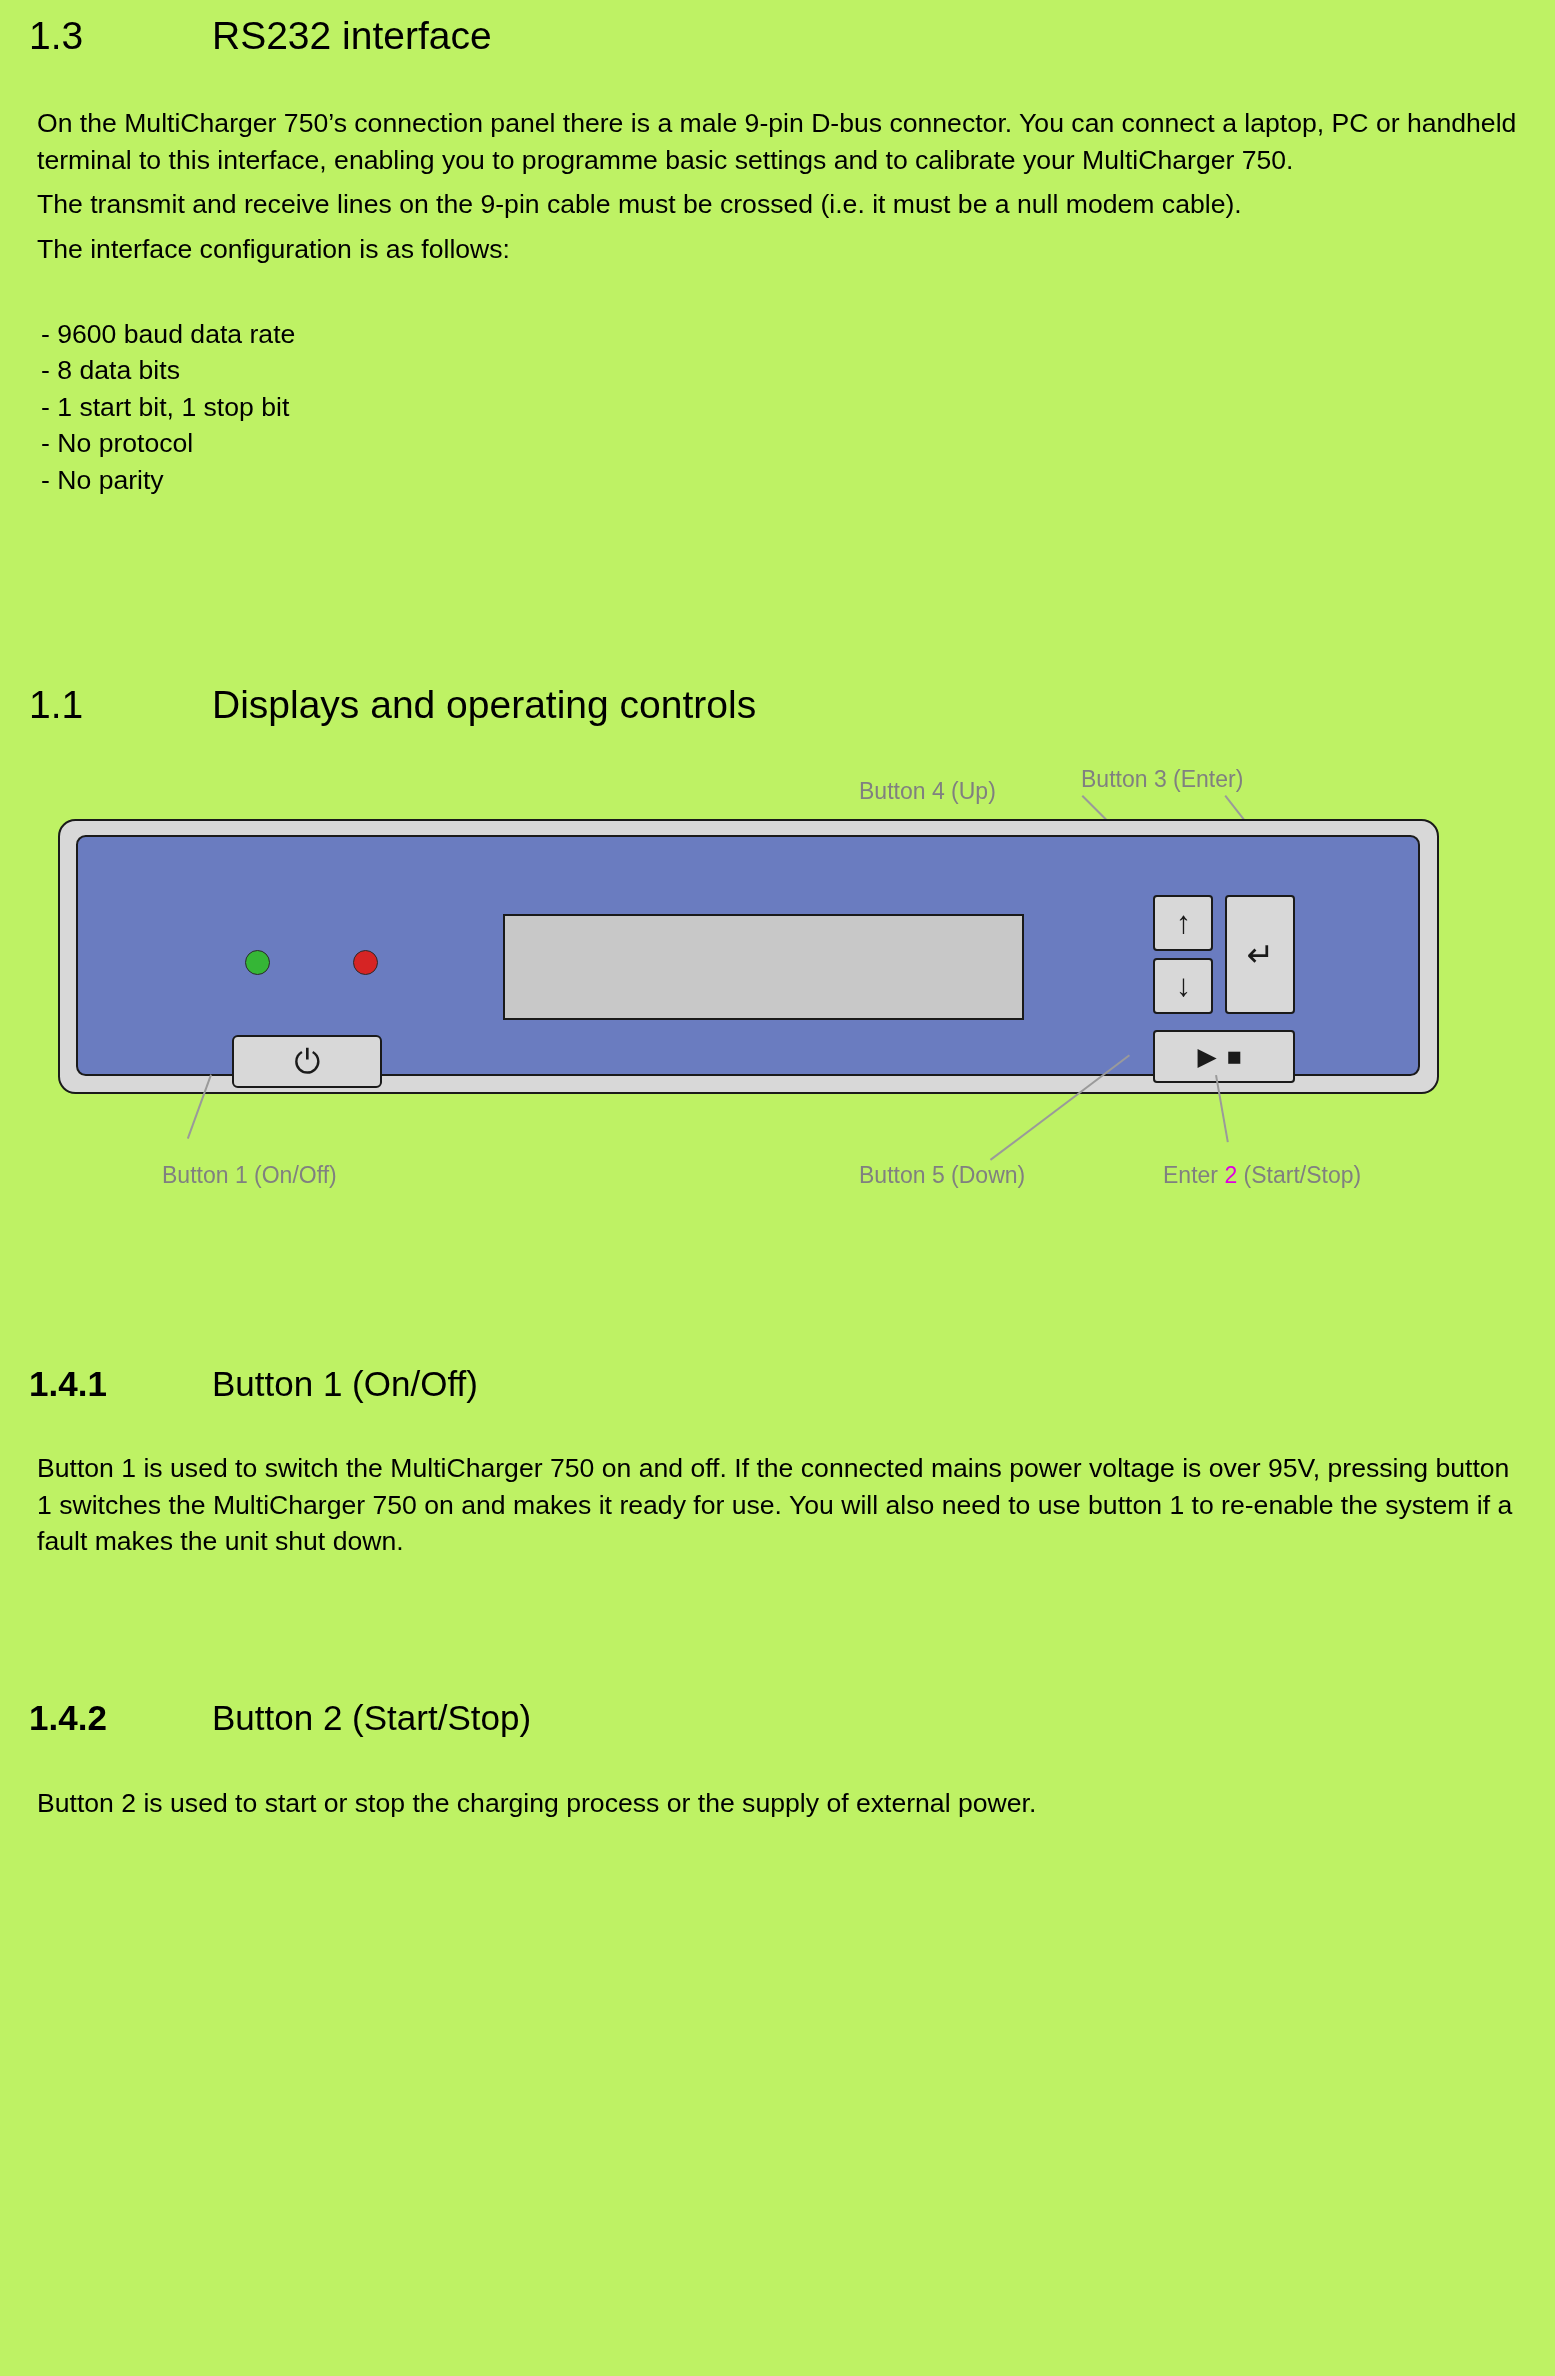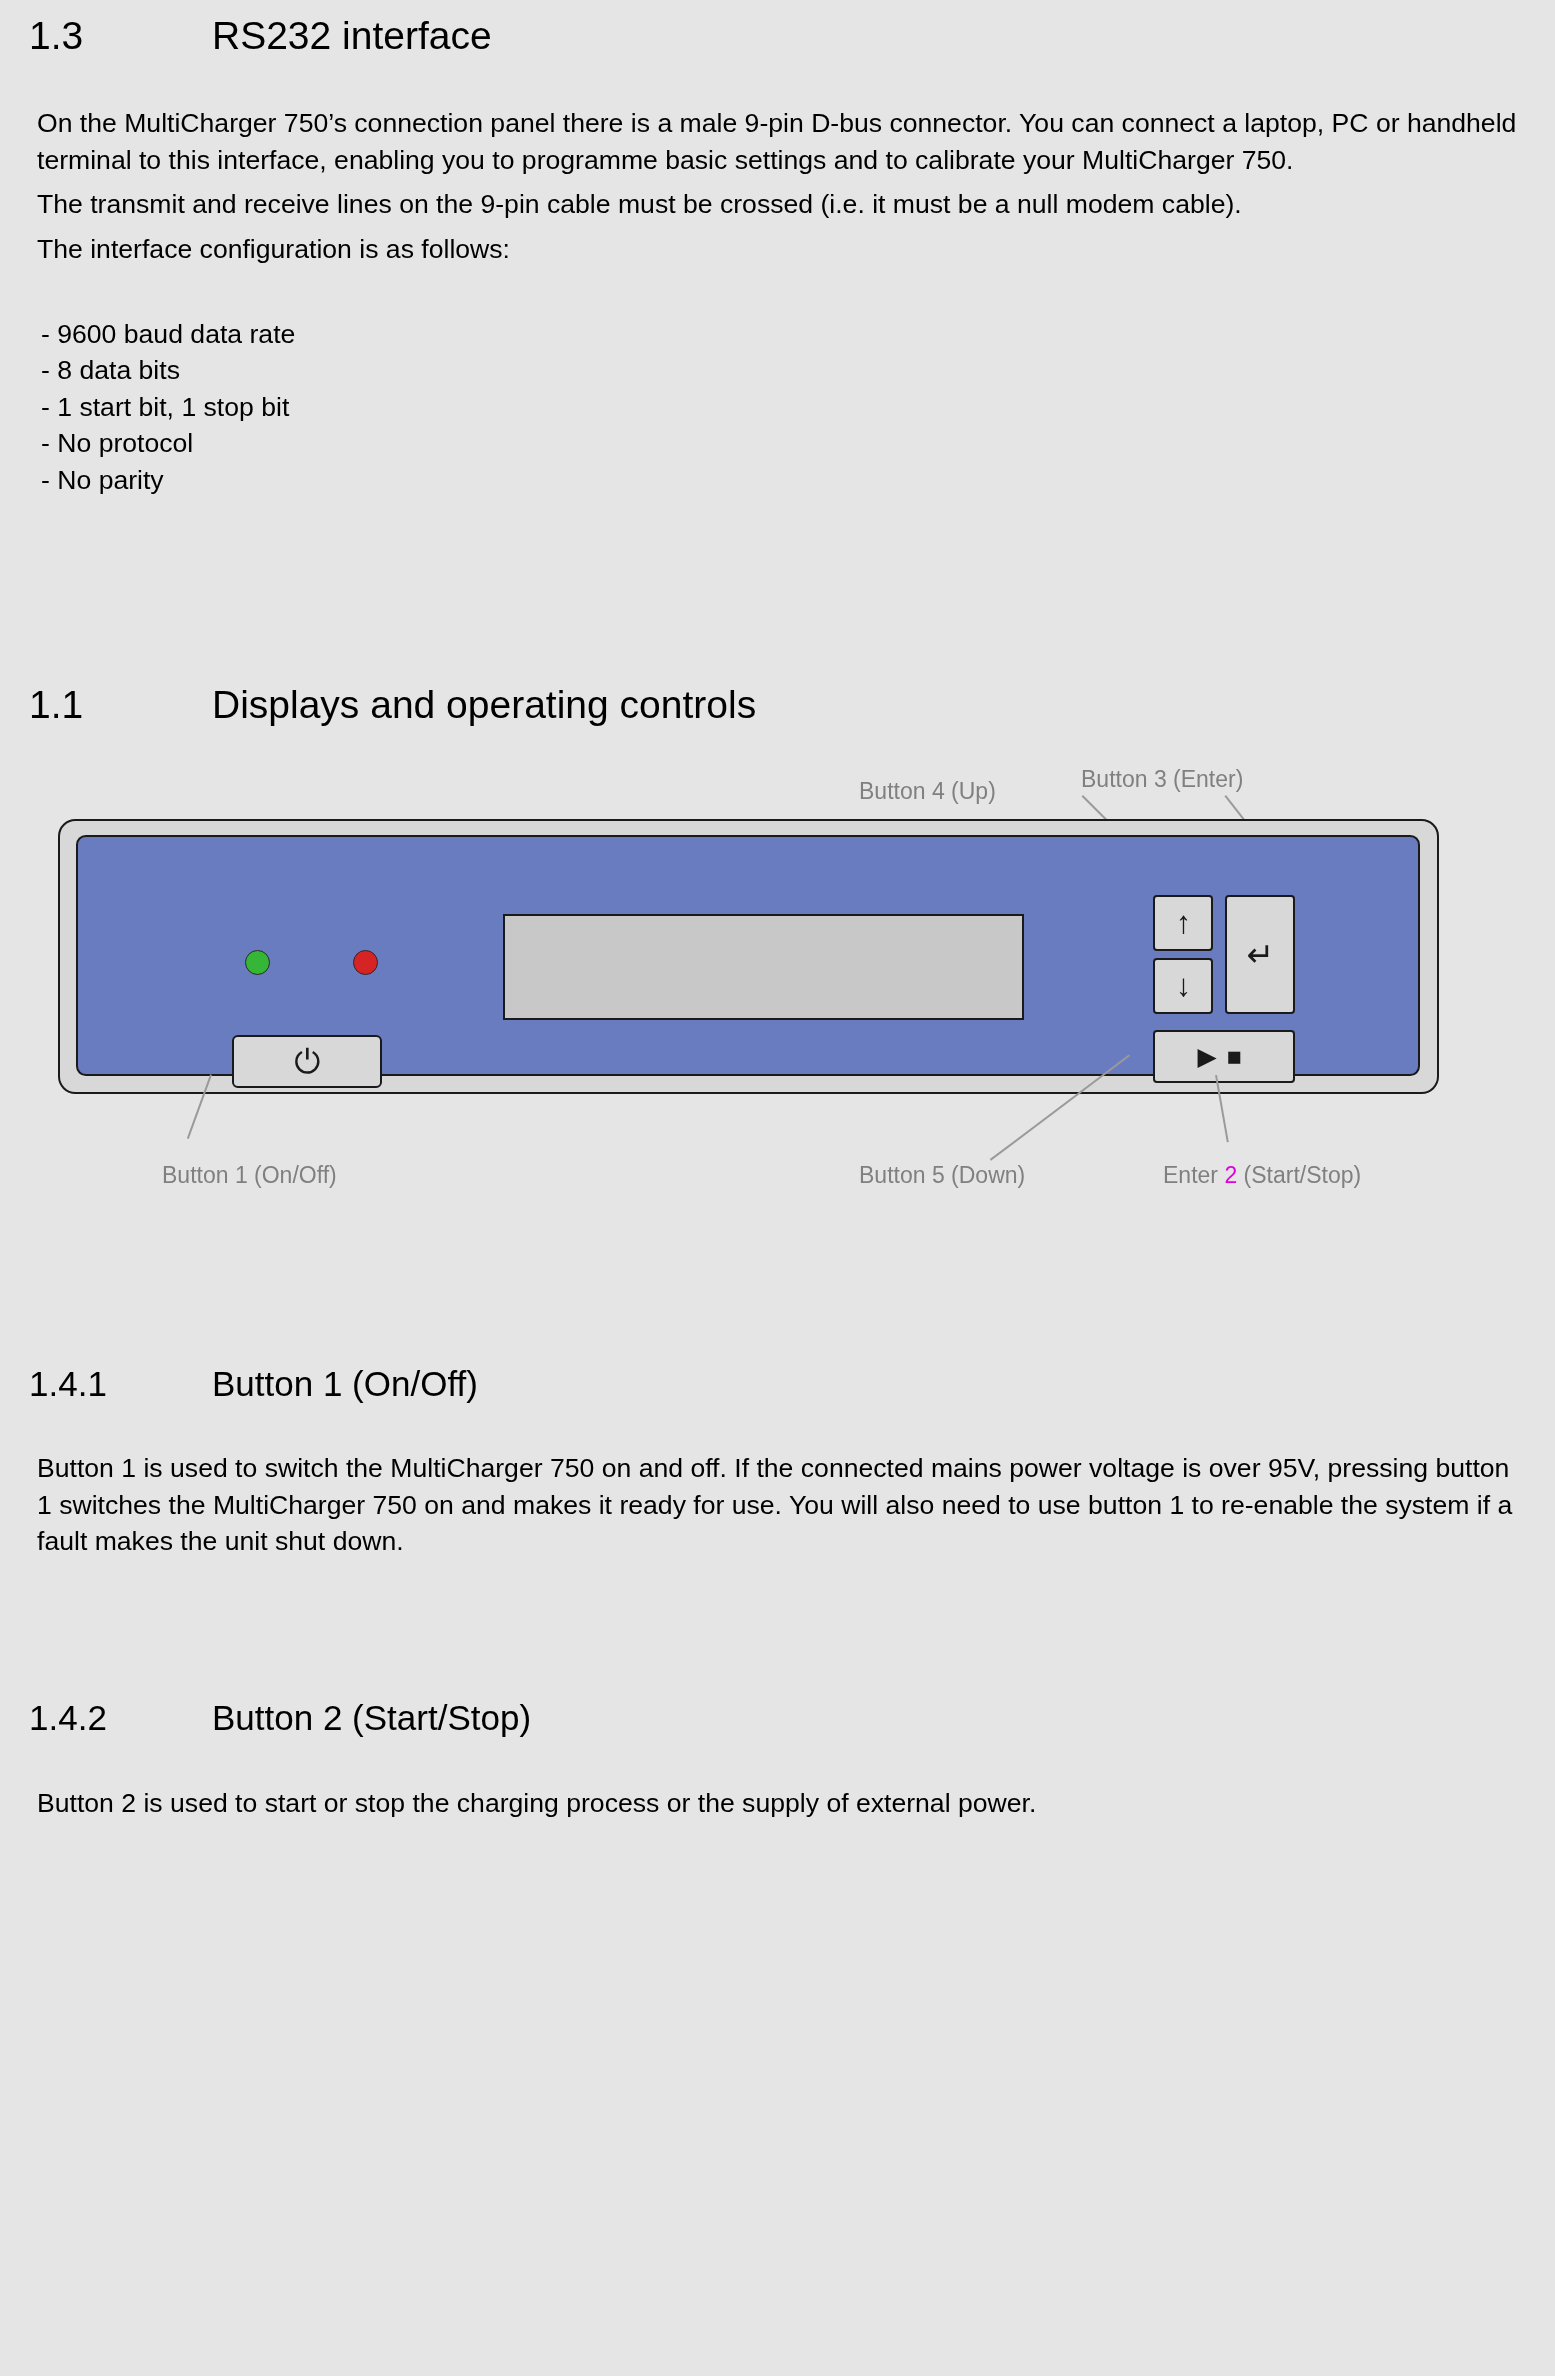--- a/index.html
+++ b/index.html
@@ -9,21 +9,21 @@
   }
   body {
     font-family: "Liberation Sans", sans-serif;
     color: #000000;
   }
   .page {
     position: relative;
     width: 1555px;
     height: 2376px;
     margin: 0 auto;
-    background: #e5e5e5;
+    background: #bef264;
     overflow: hidden;
     box-sizing: border-box;
     padding: 0 29px;
   }
   .content {
     position: relative;
     width: 1498px;
     margin: 0 auto;
   }
   h2.section-heading {
@@ -44,20 +44,21 @@
     font-weight: normal;
     margin: 0;
     padding: 0;
     line-height: 1.1;
     display: flex;
   }
   h3.subsection-heading .num {
     display: inline-block;
     width: 183px;
     flex: 0 0 183px;
+    font-weight: bold;
   }
   p.body-text {
     font-size: 26.6px;
     line-height: 1.37;
     margin: 8px;
     padding: 0;
   }
   .spacer-16 { height: 15.4px; }
   .spacer-30 { height: 29px; }
   .spacer-40 { height: 39px; }

